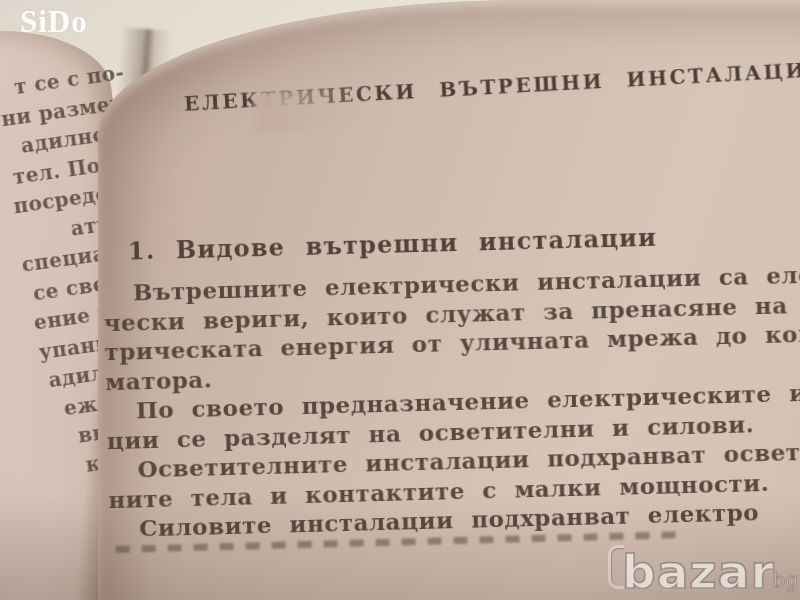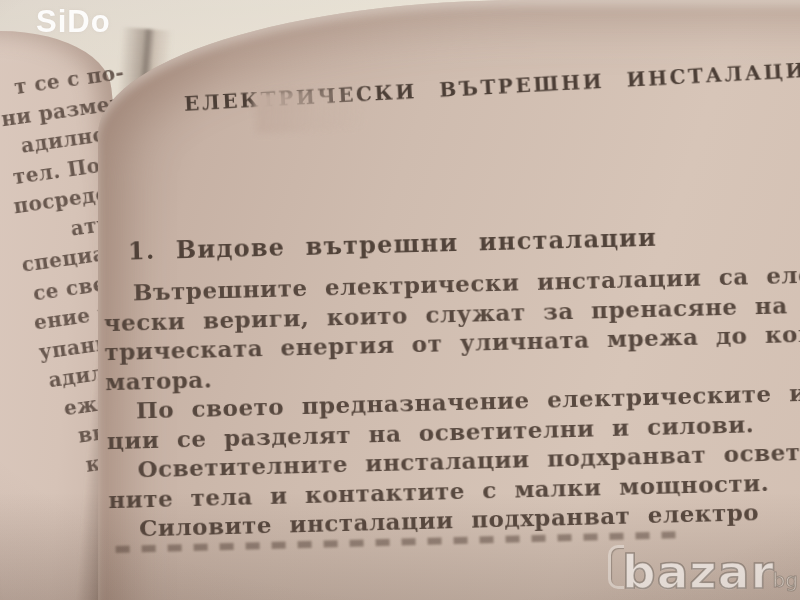--- a/index.html
+++ b/index.html
@@ -65,22 +65,22 @@
   }
   
   .vignette{
     position:absolute;inset:0;pointer-events:none;
     background:
       radial-gradient(135% 115% at 56% 40%, rgba(0,0,0,0) 52%, rgba(72,46,34,0.20) 88%, rgba(60,38,28,0.30) 100%),
       linear-gradient(180deg, rgba(255,255,255,0.06) 0%, rgba(0,0,0,0) 12%, rgba(0,0,0,0) 82%, rgba(58,38,28,0.18) 100%);
   }
   
   .wm-photographer{
-    position:absolute;left:36px;top:4px;
-    font-family:Liberation Sans, sans-serif;font-weight:700;font-size:31px;
+    position:absolute;left:20px;top:4px;
+    font-family:Liberation Serif, serif;font-weight:700;font-size:31px;
     color:rgba(255,255,255,0.92);letter-spacing:1px;
     text-shadow:0 0 3px rgba(210,200,190,0.6);filter:blur(0.3px);
   }
   .wm-site{
     position:absolute;right:0px;bottom:6px;display:flex;align-items:flex-end;
     font-family:"DejaVu Sans", sans-serif;filter:blur(0.3px);margin-left:44px;
   }
   .bz-bracket{
     width:13px;height:38px;margin-right:-2px;margin-bottom:5px;
     border:3px solid rgba(240,236,230,0.45);border-right:none;

